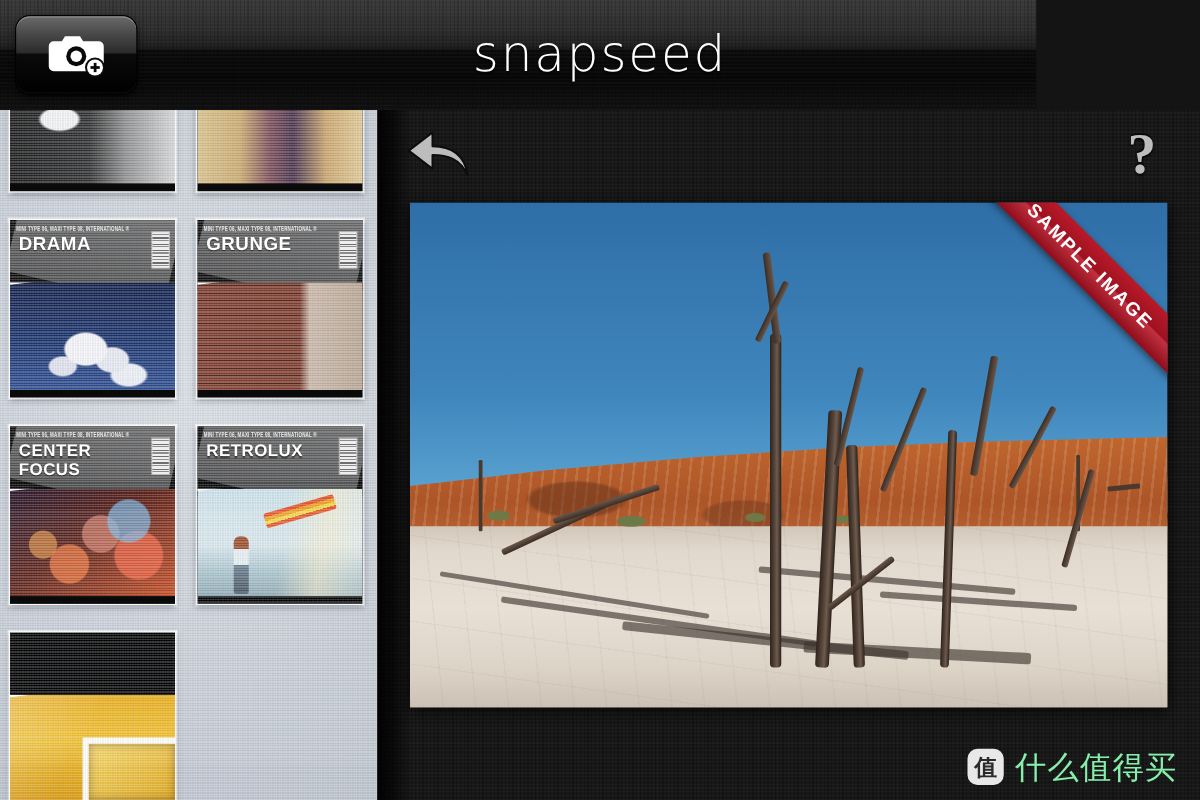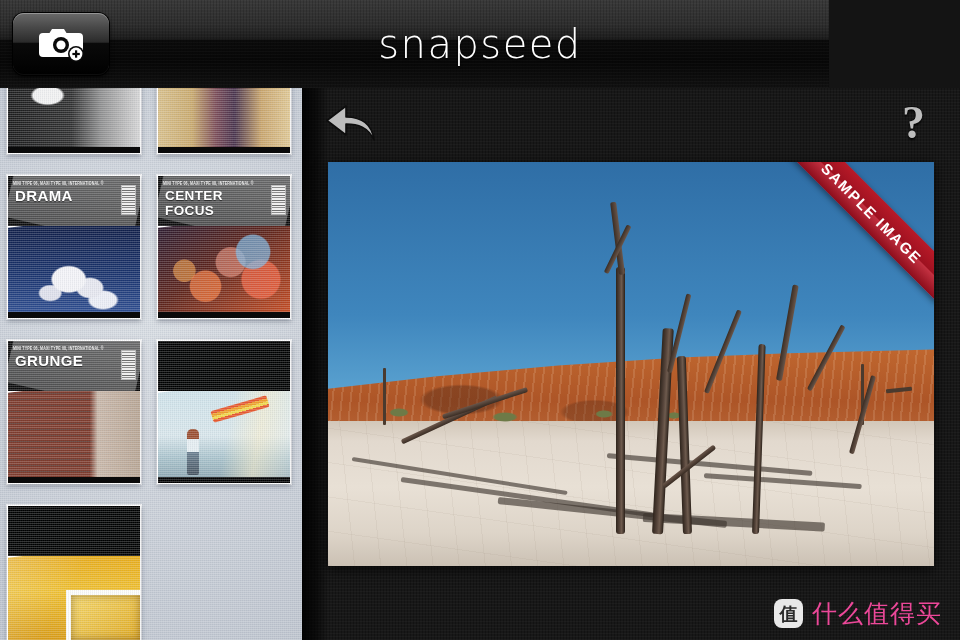--- a/index.html
+++ b/index.html
@@ -430,21 +430,21 @@
   #wm-badge {
     width: 29px; height: 29px;
     border-radius: 8px;
     background: #e8e8e8;
     color: #2a2a2a;
     display: flex; align-items: center; justify-content: center;
     font-size: 18px; font-weight: bold;
     font-family: "DejaVu Sans", sans-serif;
   }
   #wm-text {
-    color: #ec4899;
+    color: #86efac;
     font-size: 25px;
     letter-spacing: 1px;
     font-family: "DejaVu Sans", sans-serif;
   }
 </style>
 </head>
 <body>
 
 <div id="app">
 
@@ -501,44 +501,49 @@
               <div class="art-clouds"></div>
             </div>
             <div class="card-footer"></div>
           </div>
         </div>
         <div class="filter-card">
           <div class="card-inner">
             <div class="card-header">
               <div class="card-minitype">MINI TYPE 06, MAXI TYPE 08, INTERNATIONAL ®</div>
               <div class="card-barcode"></div>
-              <div class="card-title small">CENTER
-FOCUS</div>
+              <div class="card-title">GRUNGE</div>
             </div>
             <div class="card-photo">
-              <div class="art-bokeh"></div>
+              <div class="art-brick"></div>
             </div>
             <div class="card-footer"></div>
           </div>
         </div>
         <div class="filter-card">
           <div class="card-inner">
             <div class="card-header">
               <div class="card-minitype">MINI TYPE 06, MAXI TYPE 08, INTERNATIONAL ®</div>
               <div class="card-barcode"></div>
-              <div class="card-title">GRUNGE</div>
+              <div class="card-title small">CENTER
+FOCUS</div>
             </div>
             <div class="card-photo">
-              <div class="art-brick"></div>
+              <div class="art-bokeh"></div>
             </div>
             <div class="card-footer"></div>
           </div>
         </div>
         <div class="filter-card">
           <div class="card-inner">
+            <div class="card-header">
+              <div class="card-minitype">MINI TYPE 06, MAXI TYPE 08, INTERNATIONAL ®</div>
+              <div class="card-barcode"></div>
+              <div class="card-title small">RETROLUX</div>
+            </div>
             <div class="card-photo">
               <div class="art-retro"></div>
             </div>
           </div>
         </div>
         <div class="filter-card">
           <div class="card-inner">
             <div class="card-photo">
               <div class="art-frames"></div>
             </div>

